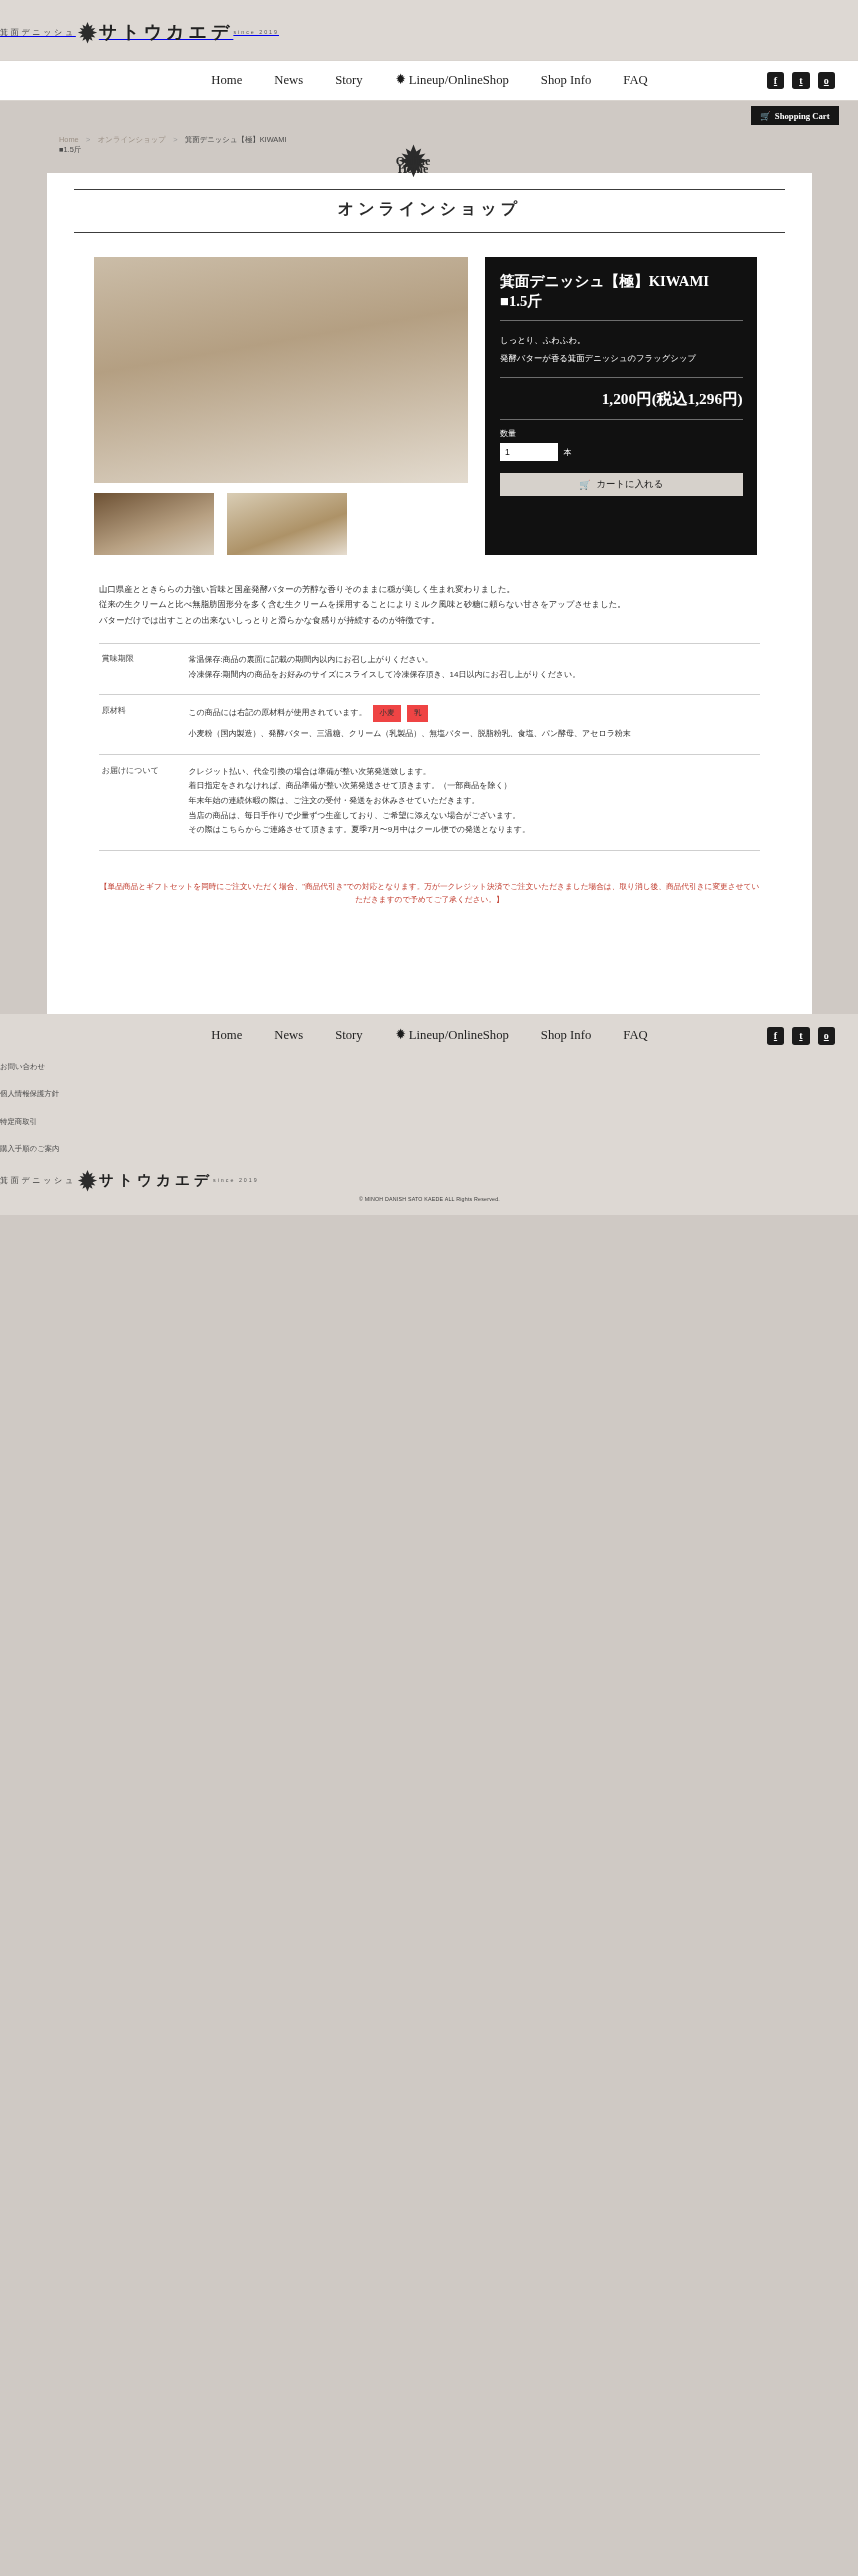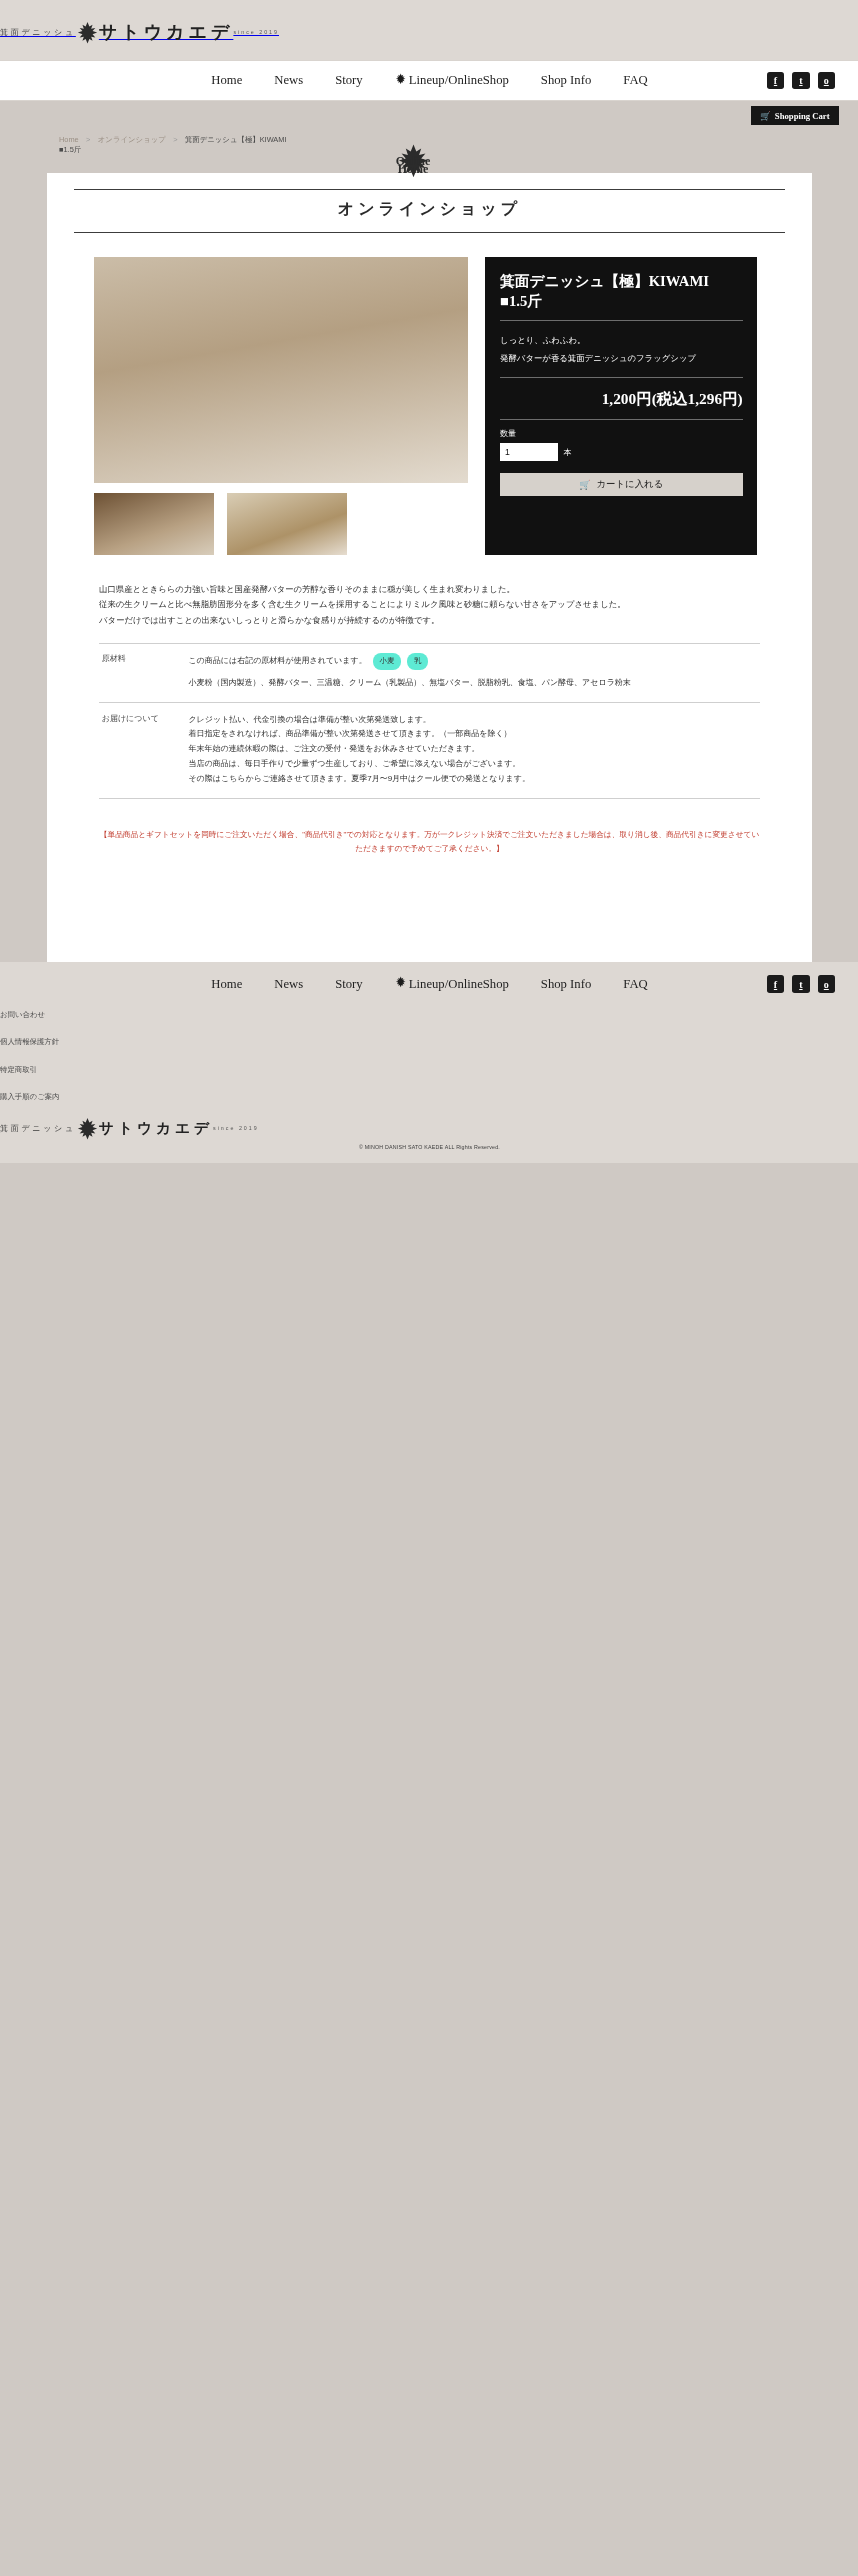--- a/index.html
+++ b/index.html
@@ -205,26 +205,25 @@
   .spec td {
     vertical-align:top;
     padding:9.4px 2.7px 12px 9.4px;
     border-top:0.7px solid #cfcfcf;
     line-height:14.7px;
     color:#2d2d2d;
   }
   .spec tr:last-child th, .spec tr:last-child td { border-bottom:0.7px solid #cfcfcf; }
   .allergen {
     display:inline-block;
-    background:#5eead4;
+    background:#ef4444;
     color:#333;
     font-size:7.4px;
     padding:1.3px 6.7px;
     margin-left:4px;
-    border-radius:8px;
   }
 
   .notice {
     margin:29px 52px 0;
     font-size:7.7px;
     line-height:13.4px;
     color:#c0392b;
     text-align:center;
   }
   .list-btn-wrap { text-align:center; margin-top:21.4px; }
@@ -377,20 +376,27 @@
         </div>
       </div>
 
       <div class="lead" style="white-space:pre-line">山口県産とときららの力強い旨味と国産発酵バターの芳醇な香りそのままに穏が美しく生まれ変わりました。
 従来の生クリームと比べ無脂肪固形分を多く含む生クリームを採用することによりミルク風味と砂糖に頼らない甘さをアップさせました。
 バターだけでは出すことの出来ないしっとりと滑らかな食感りが持続するのが特徴です。</div>
 
       <div class="spec">
         <table>
           <tbody>
+              <tr>
+            <th>賞味期限</th>
+            <td>
+              <div>常温保存:商品の裏面に記載の期間内以内にお召し上がりください。</div>
+              <div>冷凍保存:期間内の商品をお好みのサイズにスライスして冷凍保存頂き、14日以内にお召し上がりください。</div>
+            </td>
+          </tr>
           <tr>
             <th>原材料</th>
             <td>
               <div>
                 <span>この商品には右記の原材料が使用されています。</span>
                 <span class="allergen">小麦</span>
                 <span class="allergen">乳</span>
               </div>
               <div style="margin-top:5.3px">小麦粉（国内製造）、発酵バター、三温糖、クリーム（乳製品）、無塩バター、脱脂粉乳、食塩、パン酵母、アセロラ粉末</div>
             </td>

